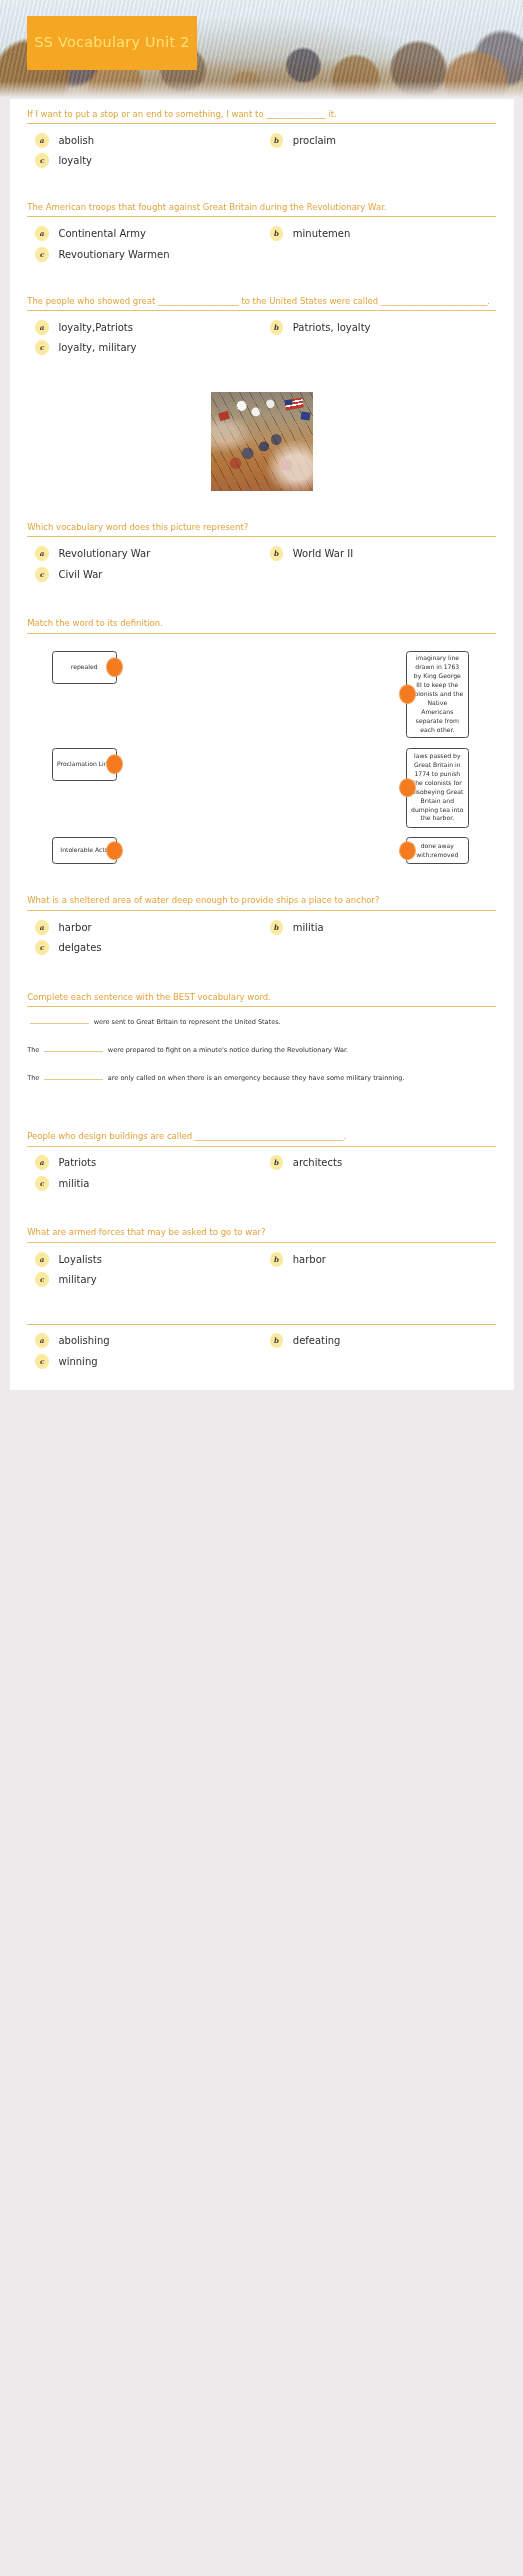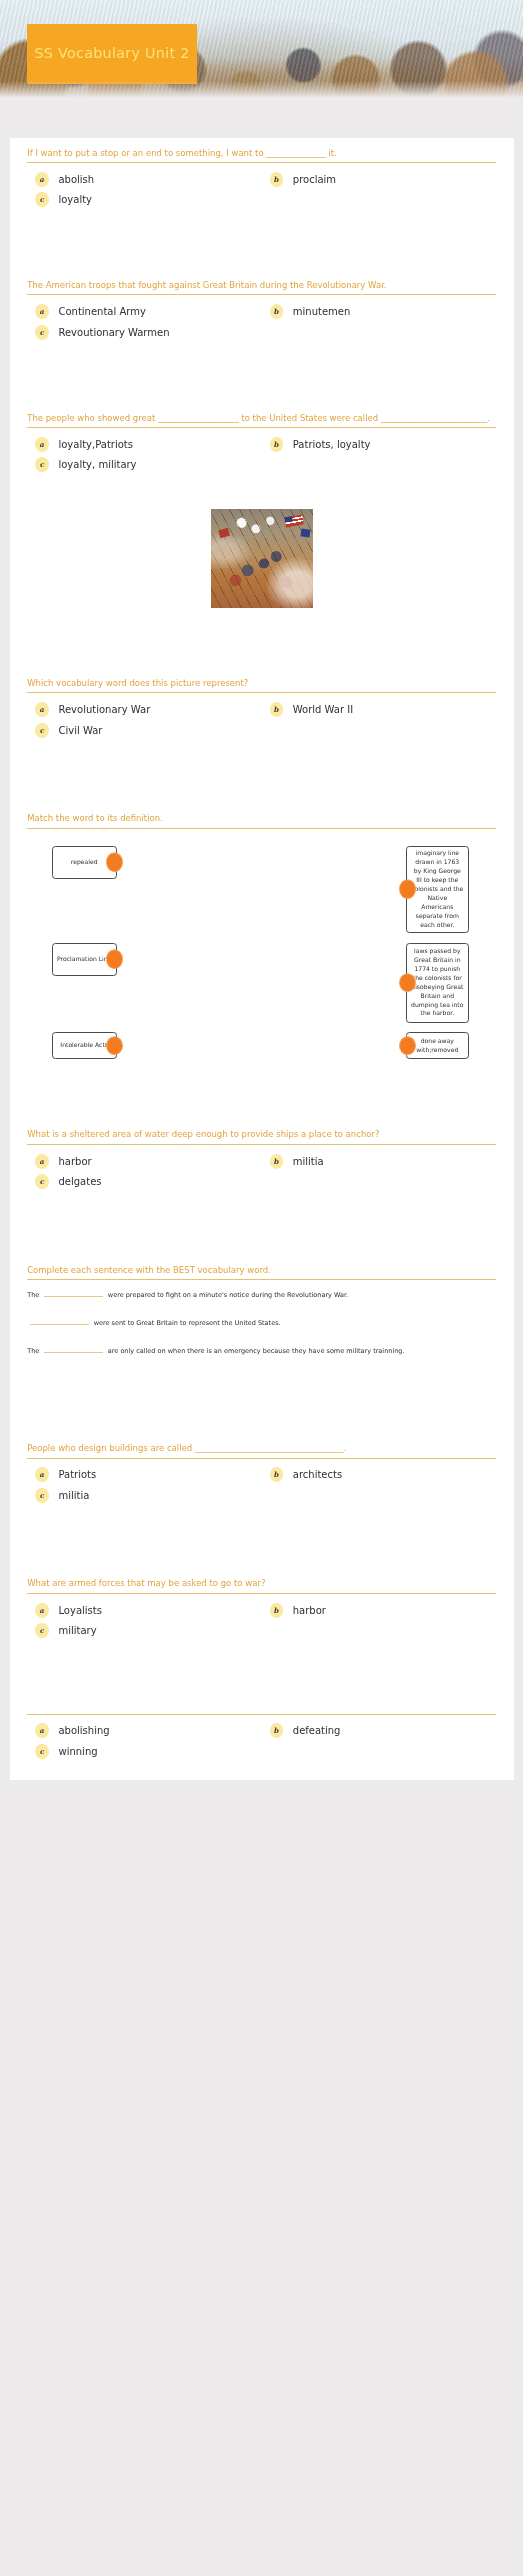--- a/index.html
+++ b/index.html
@@ -45,22 +45,22 @@
     background:
       repeating-linear-gradient(102deg, rgba(255,255,255,.10) 0 2px, rgba(0,0,0,.05) 2px 4.1px),
       radial-gradient(ellipse at 50% 110%, rgba(120,90,55,.55), transparent 60%);
   }
   .hero-fade{
     position:absolute;left:0;right:0;bottom:0;height:17.7px;
     background:linear-gradient(180deg, rgba(236,234,234,0) 0%, #eceaea 92%);
   }
   .title-banner{
     position:absolute;
-    left:27px; top:24px;
-    width:170px; height:60px;
+    left:27px; top:16px;
+    width:170px; height:54px;
     background:#f5a623;
     display:flex;align-items:center;justify-content:center;
     text-align:center;
     padding:0 6.8px;
     box-sizing:border-box;
   }
   .title-banner span{
     font-family:"DejaVu Sans", sans-serif;
     font-size:14.3px;
     line-height:17.7px;
@@ -71,21 +71,20 @@
   
   .sheet{
     width:504px;
     margin:0 auto;
     background:#ffffff;
     padding:0 0 12.3px 0;
     box-sizing:border-box;
   }
   .card{
     padding:9.5px 17.7px 6.8px 17.7px;
-    margin-top:39px;
   }
   .q-text{
     font-family:"DejaVu Sans", sans-serif;
     font-size:8.5px;
     line-height:11px;
     color:#e2a33c;
     padding-bottom:3.4px;
   }
   .q-rule{
     border-bottom:0.7px solid #e8bf70;
@@ -401,29 +400,29 @@
       </div>
     </div>
 
     <div class="spacer"></div>
 
     <div class="card">
       <div class="q-text">Complete each sentence with the BEST vocabulary word.</div>
       <div class="q-rule"></div>
 
       <div class="fill-line">
+        <span></span>
+        <span class="blank"></span>
+        <span>were sent to Great Britain to represent the United States.</span>
+      </div>
+
+      <div class="fill-line">
         <span>The</span>
         <span class="blank"></span>
         <span>were prepared to fight on a minute's notice during the Revolutionary War.</span>
-      </div>
-
-      <div class="fill-line">
-        <span></span>
-        <span class="blank"></span>
-        <span>were sent to Great Britain to represent the United States.</span>
       </div>
 
       <div class="fill-line">
         <span>The</span>
         <span class="blank"></span>
         <span>are only called on when there is an emergency because they have some military trainning.</span>
       </div>
     </div>
 
     <div class="spacer"></div>

